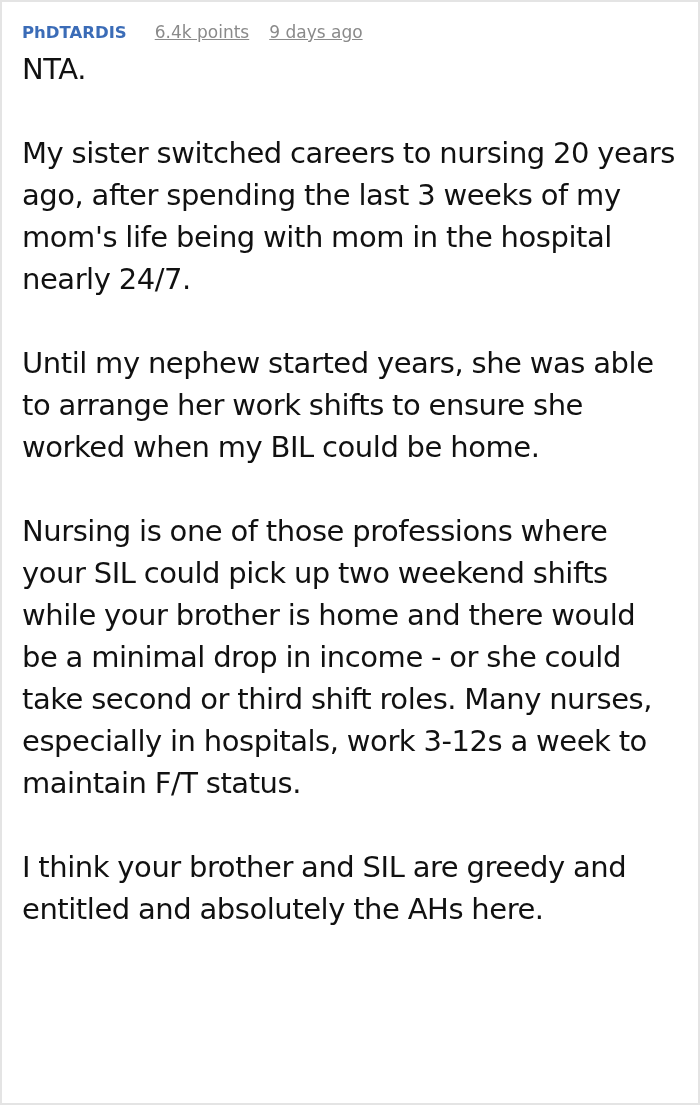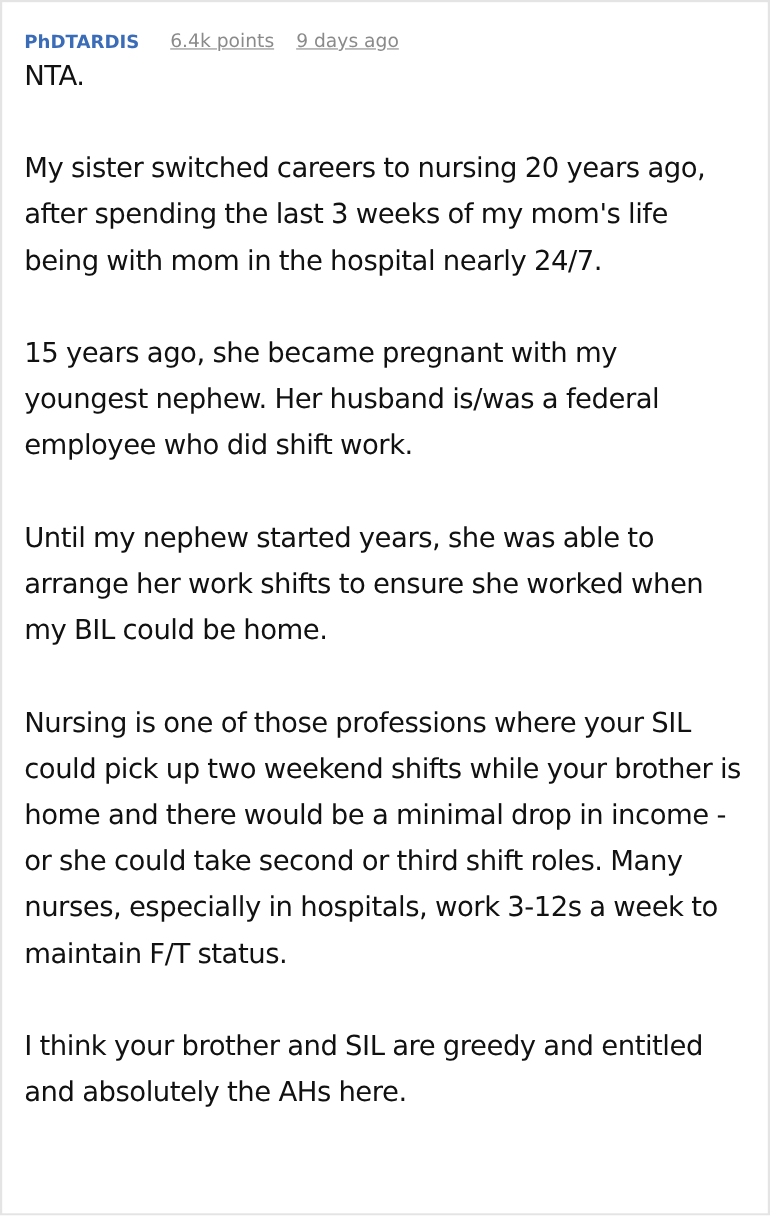--- a/index.html
+++ b/index.html
@@ -6,47 +6,46 @@
     body { width: 700px; height: 1105px; overflow: hidden; }
     .card {
       box-sizing: border-box;
       width: 700px; height: 1105px;
       border: 2px solid #e4e4e4;
       background: #ffffff;
       padding: 14px 20px 0 20px;
       font-family: "DejaVu Sans", "Liberation Sans", sans-serif;
     }
     .meta {
-      display: flex; align-items: flex-end;
+      display: flex; align-items: center;
       height: 32px;
       font-size: 17px;
     }
     .username { color: #3b6cb7; font-weight: bold; font-size: 16.5px; letter-spacing: 0; margin-right: 28px; }
     .points, .time { color: #8a8a8a; text-decoration: underline; }
     .points { margin-right: 20px; }
     .body {
       color: #111111;
-      font-size: 25px;
+      font-size: 29px;
       line-height: 42px;
       letter-spacing: -0.45px;
       word-spacing: -0.5px;
     }
     .body p { margin: 0 0 42px 0; }
     .body p:last-child { margin-bottom: 16px; }
   </style>
 </head>
 <body>
 
 <div class="card">
   <div class="meta">
     <span class="username">PhDTARDIS</span>
     <span class="points">6.4k points</span>
     <span class="time">9 days ago</span>
   </div>
   <div class="body">
     <p>NTA.</p>
     <p>My sister switched careers to nursing 20 years ago, after spending the last 3 weeks of my mom's life being with mom in the hospital nearly 24/7.</p>
-    <p>15 years ago, she became pregnant with my youngest nephew. Her husband is/was a federal employee who did shift work.</p>
     <p>Until my nephew started years, she was able to arrange her work shifts to ensure she worked when my BIL could be home.</p>
     <p>Nursing is one of those professions where your SIL could pick up two weekend shifts while your brother is home and there would be a minimal drop in income - or she could take second or third shift roles. Many nurses, especially in hospitals, work 3-12s a week to maintain F/T status.</p>
     <p>I think your brother and SIL are greedy and entitled and absolutely the AHs here.</p>
   </div>
 </div>
 
 </body></html>

